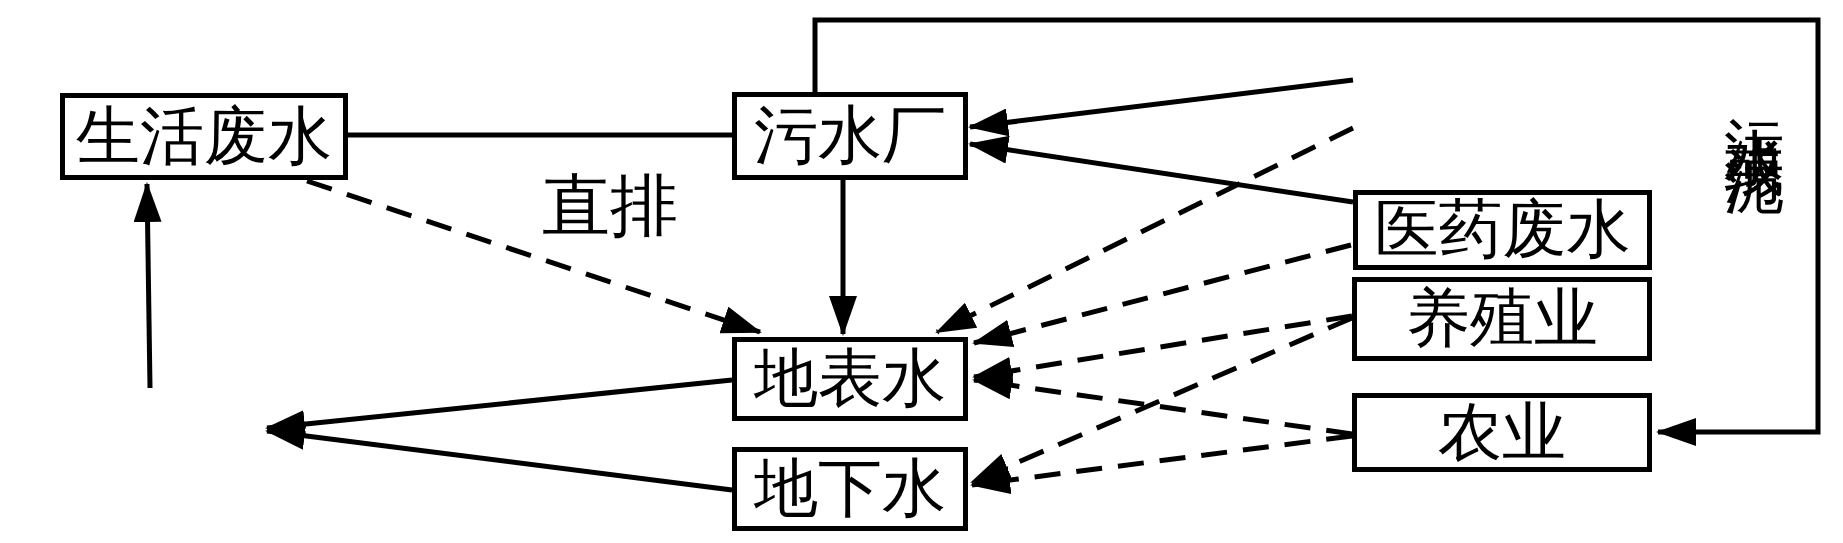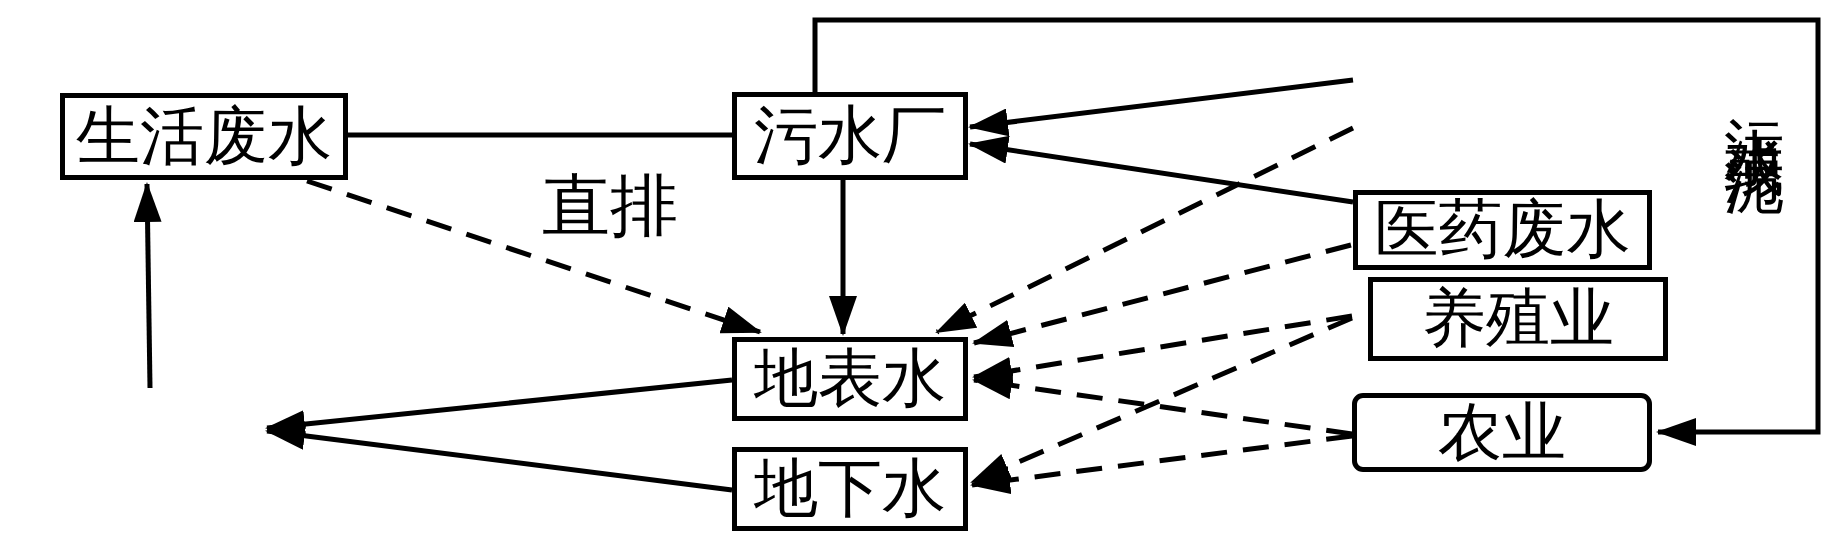--- a/index.html
+++ b/index.html
@@ -67,23 +67,23 @@
     </g>
   </svg>
 
   <div class="node" style="left:19px;top:93px;width:288px;height:87px;margin-left:41px;">生活废水</div>
 
   <div class="node" style="left:732px;top:92px;width:236px;height:88px;text-align:center;">污水厂</div>
 
 
   <div class="node" style="left:1353px;top:162px;width:299px;height:80px;margin-top:28px;">医药废水</div>
 
-  <div class="node" style="left:1352px;top:277px;width:300px;height:84px;margin-left:16px;">养殖业</div>
+  <div class="node" style="left:1352px;top:277px;width:300px;height:84px;">养殖业</div>
 
-  <div class="node" style="left:1352px;top:393px;width:300px;height:79px;border-radius:11px;">农业</div>
+  <div class="node" style="left:1352px;top:393px;width:300px;height:79px;">农业</div>
 
   <div class="node" style="left:732px;top:337px;width:236px;height:84px;">地表水</div>
 
   <div class="node" style="left:732px;top:447px;width:236px;height:84px;">地下水</div>
 
 
   <div class="edge-label" style="left:542px;top:172px;">直排</div>
 
   <div class="edge-label vertical" style="left:1724px;top:70px;height:380px;font-size:60px;">污水或污泥</div>
 

